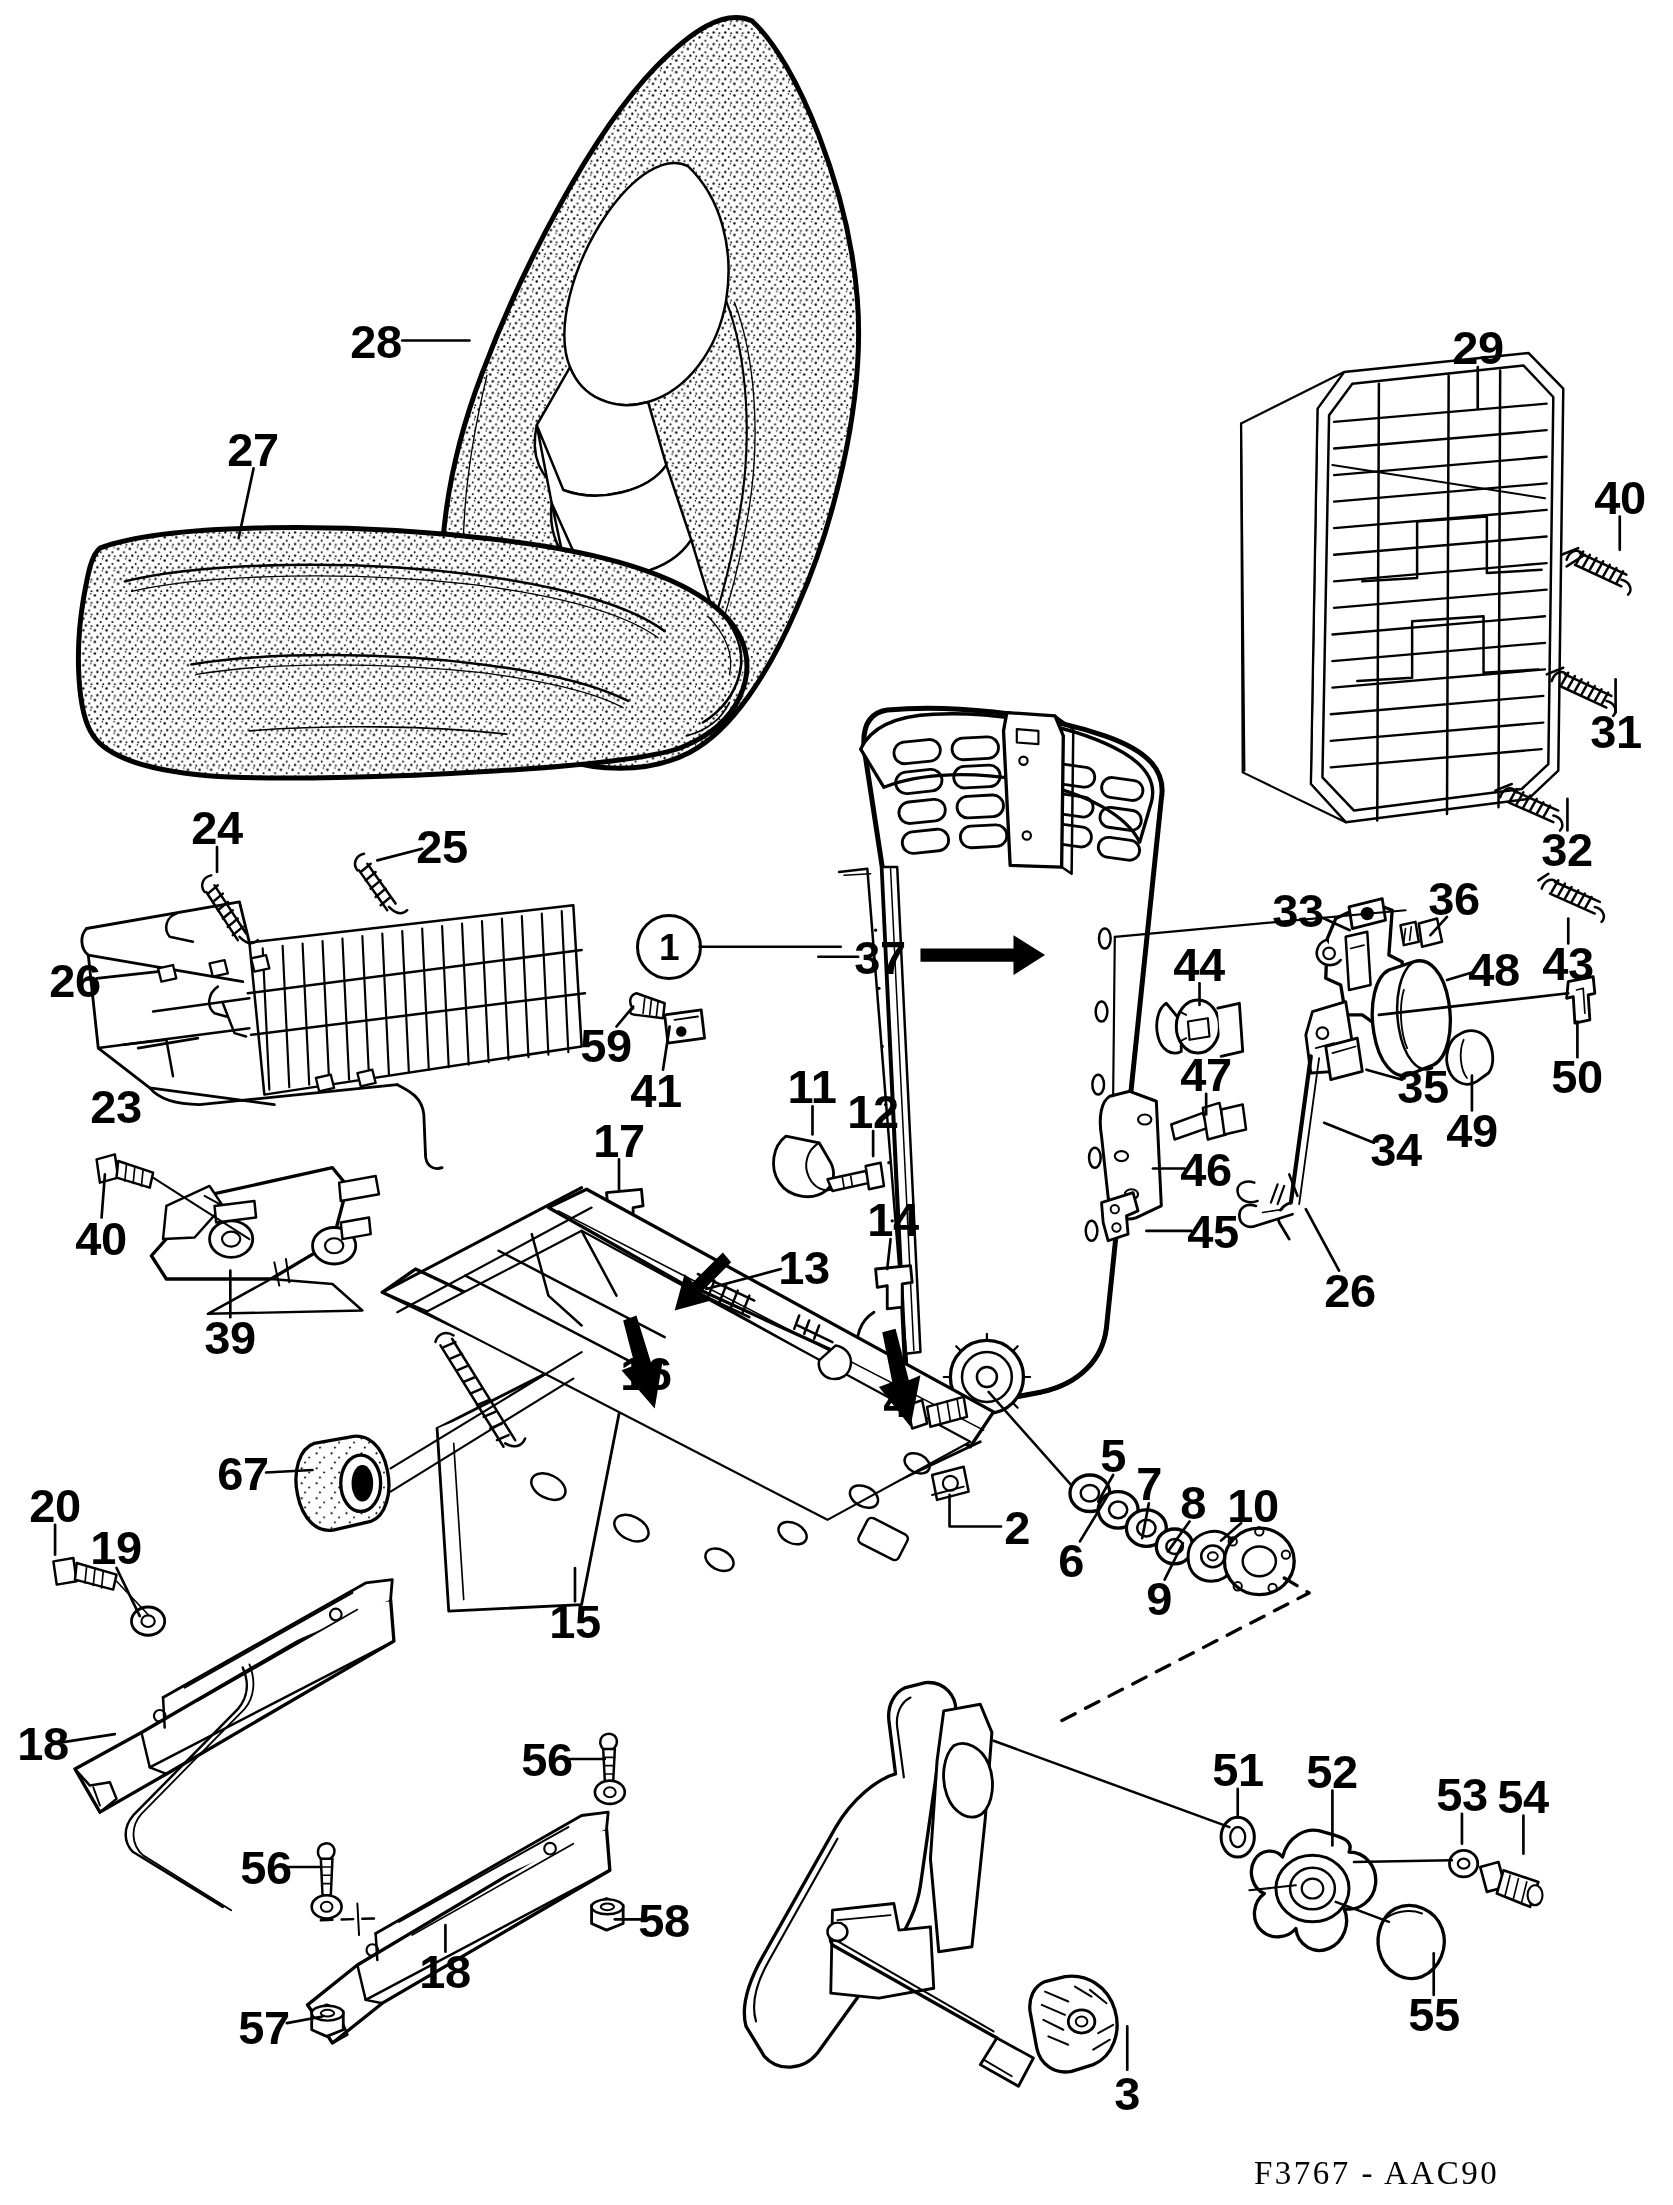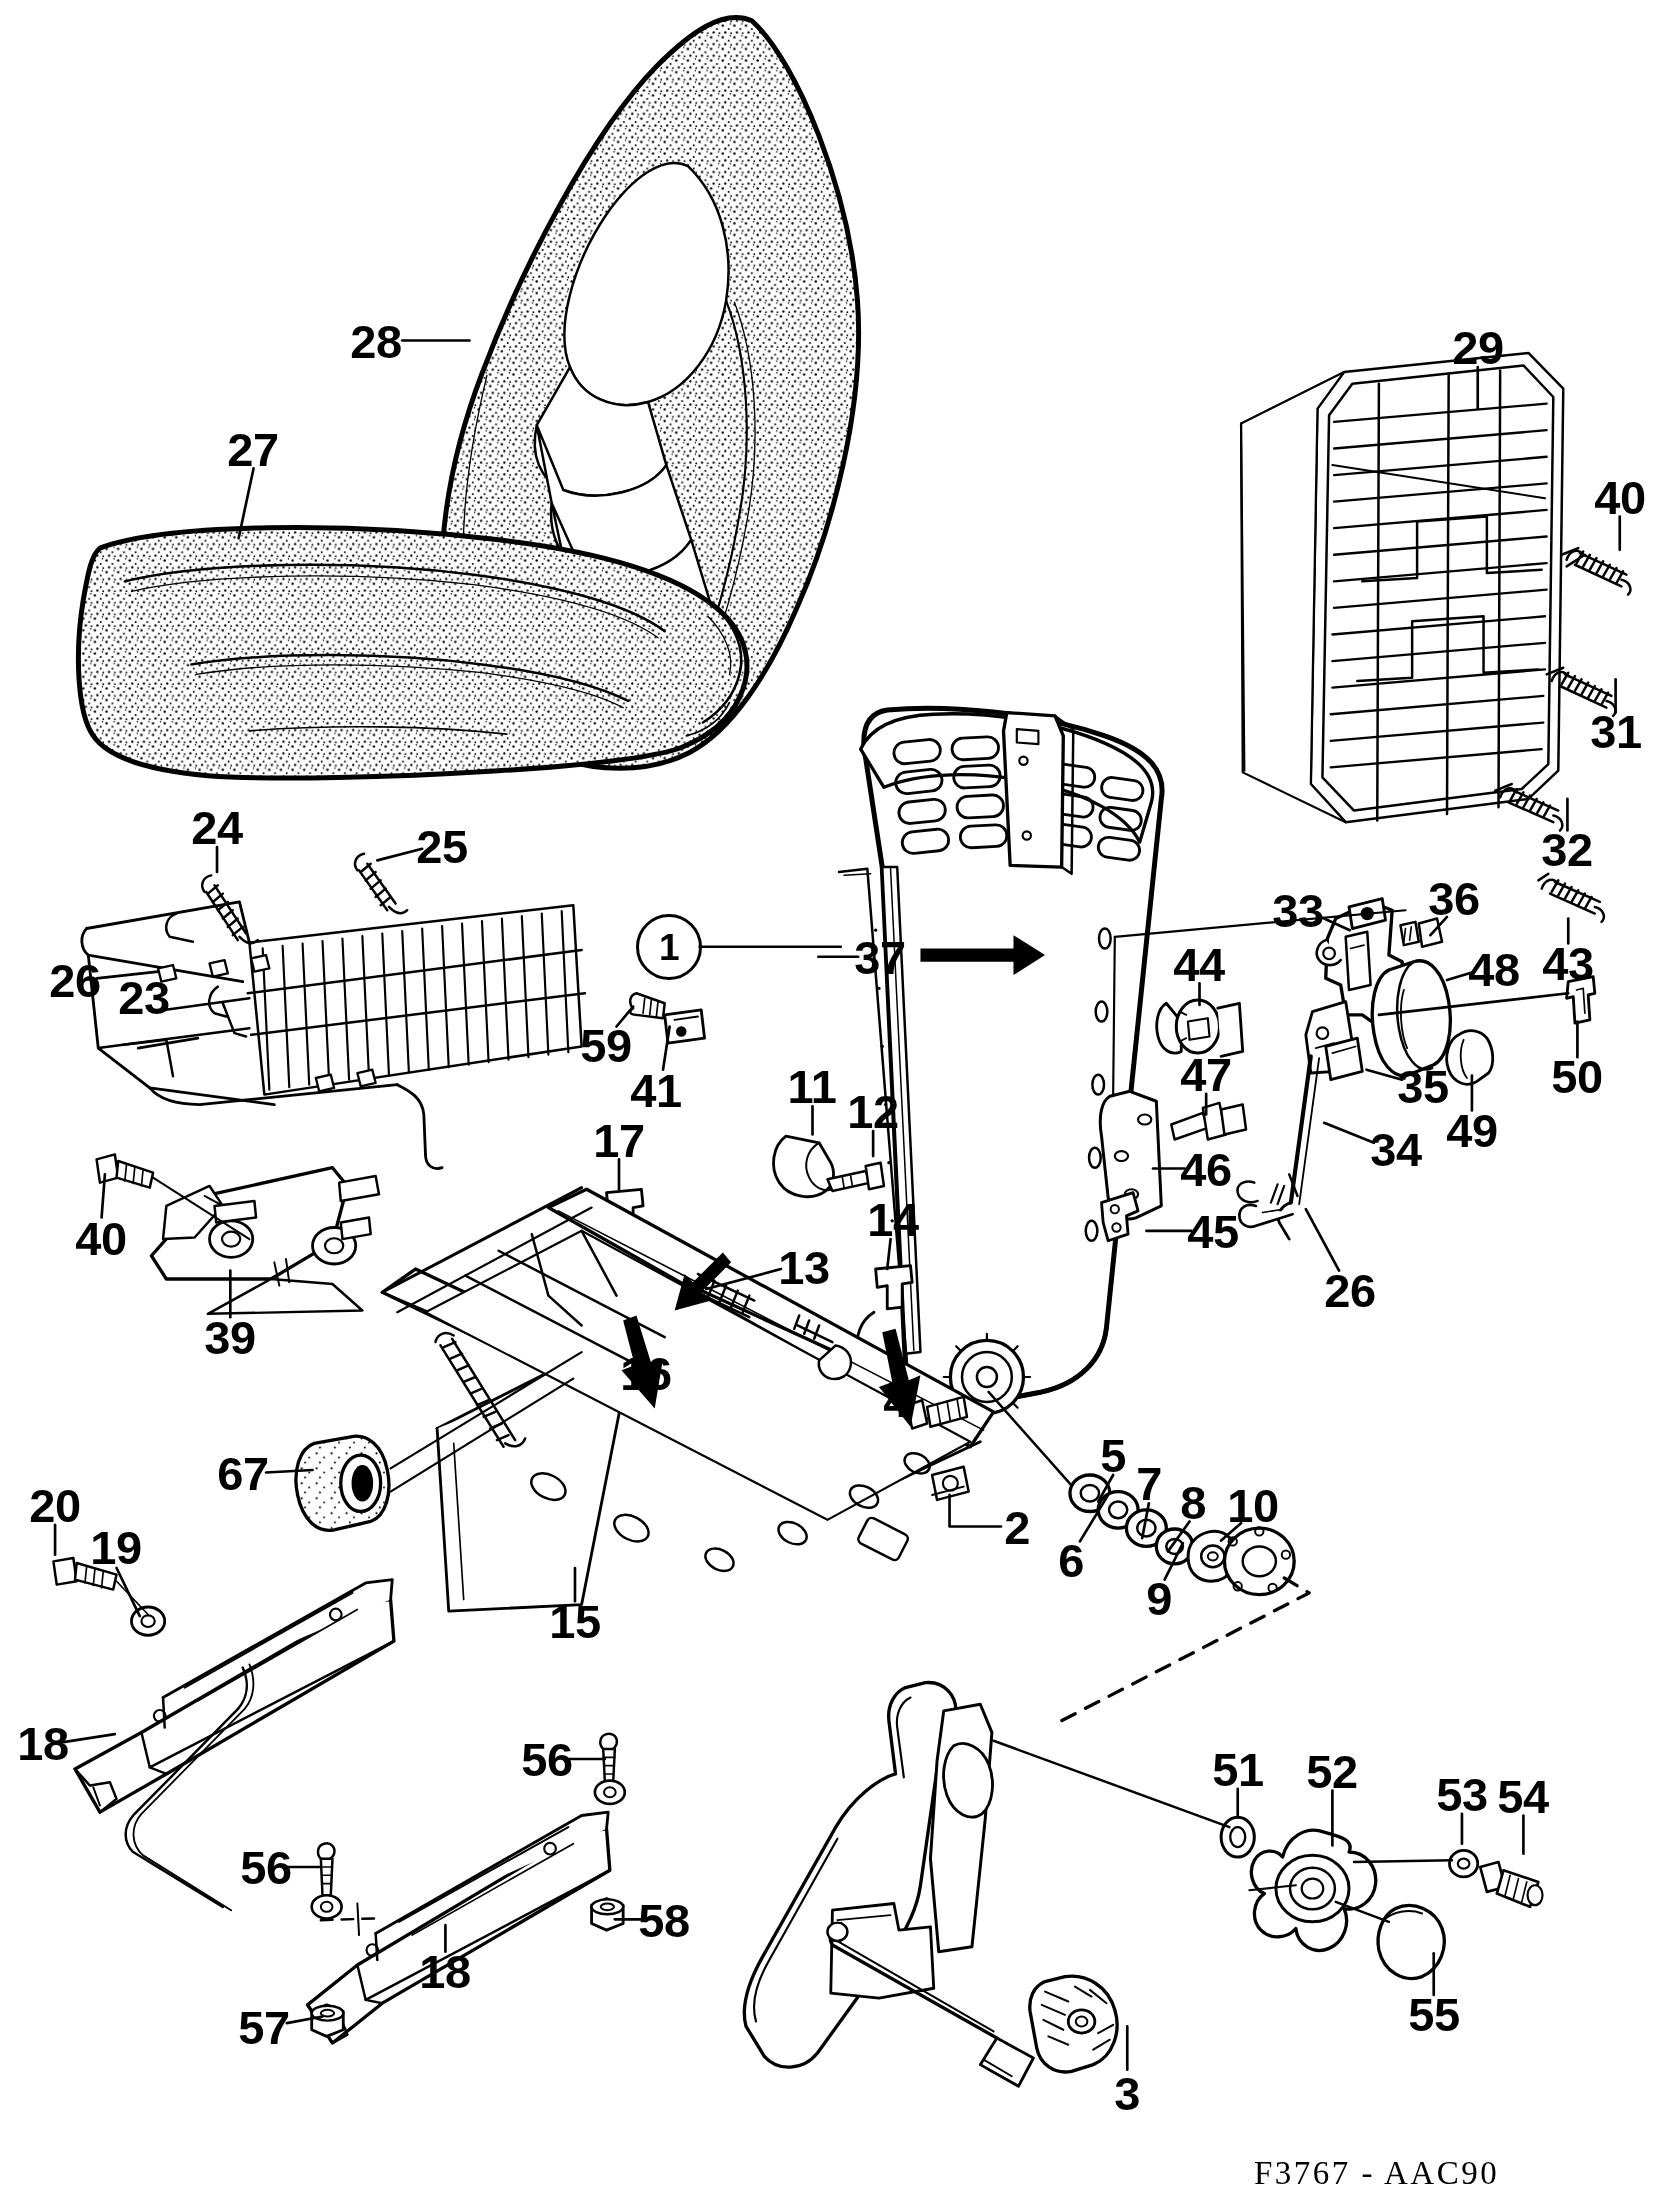--- a/index.html
+++ b/index.html
@@ -931,21 +931,21 @@
       <div class="callout" style="left: 873px; top: 1111px;">12</div>
       <div class="callout" style="left: 804px; top: 1267px;">13</div>
       <div class="callout" style="left: 893px; top: 1219px;">14</div>
       <div class="callout" style="left: 575px; top: 1621px;">15</div>
       <div class="callout" style="left: 646px; top: 1373px;">16</div>
       <div class="callout" style="left: 619px; top: 1140px;">17</div>
       <div class="callout" style="left: 43px; top: 1743px;">18</div>
       <div class="callout" style="left: 445px; top: 1971px;">18</div>
       <div class="callout" style="left: 116px; top: 1547px;">19</div>
       <div class="callout" style="left: 55px; top: 1505px;">20</div>
-      <div class="callout" style="left: 116px; top: 997px; margin-left: 28px;">23</div>
+      <div class="callout" style="left: 116px; top: 1106px;">23</div>
       <div class="callout" style="left: 217px; top: 827px;">24</div>
       <div class="callout" style="left: 442px; top: 846px;">25</div>
       <div class="callout" style="left: 75px; top: 980px;">26</div>
       <div class="callout" style="left: 1350px; top: 1290px;">26</div>
       <div class="callout" style="left: 253px; top: 449px;">27</div>
       <div class="callout" style="left: 376px; top: 341px;">28</div>
       <div class="callout" style="left: 1478px; top: 347px;">29</div>
       <div class="callout" style="left: 1620px; top: 497px;">40</div>
       <div class="callout" style="left: 1616px; top: 731px;">31</div>
       <div class="callout" style="left: 1567px; top: 849px;">32</div>

